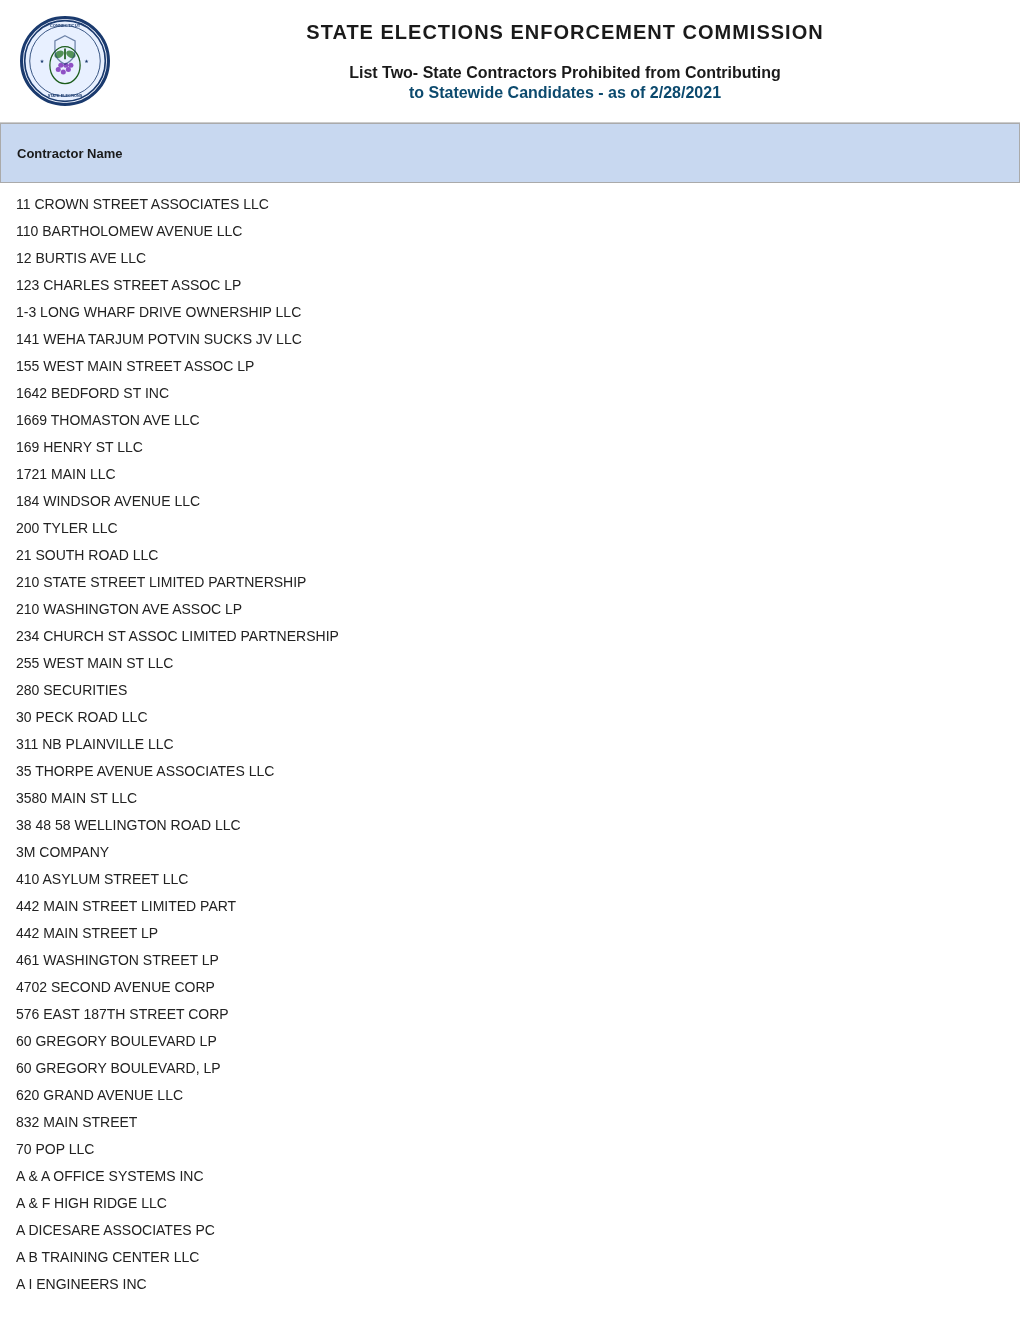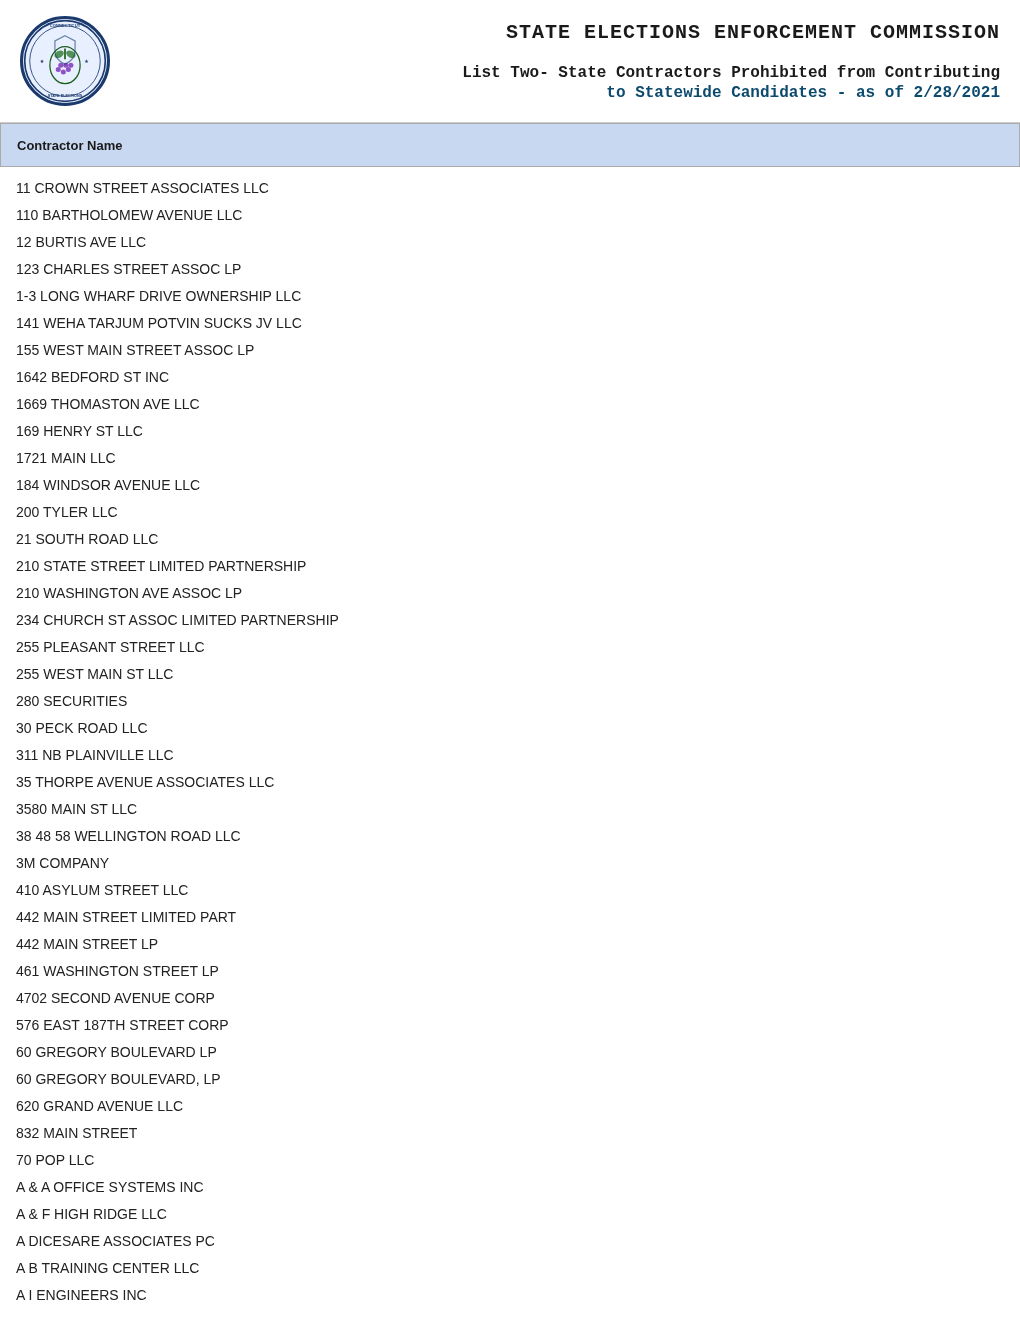--- a/index.html
+++ b/index.html
@@ -36,22 +36,21 @@
       border: 3px solid #1a3a6e;
       display: flex;
       align-items: center;
       justify-content: center;
       background: #f0f4ff;
       overflow: hidden;
     }
 
     .header-text {
       flex: 1;
-      text-align: right;
-      font-family: Liberation Mono, monospace;
+      text-align: center;
     }
 
     .header-text h1 {
       font-size: 20px;
       font-weight: bold;
       color: #1a1a1a;
       letter-spacing: 1px;
       text-transform: uppercase;
     }
 
@@ -65,21 +64,21 @@
     .header-text h3 {
       font-size: 16px;
       font-weight: bold;
       color: #0c4a6e;
       margin-top: 2px;
     }
 
     .table-header {
       background: #c8d8f0;
       border: 1px solid #aaa;
-      padding: 12px 16px;
+      padding: 20px 16px;
       margin: 0;
     }
 
     .table-header span {
       font-weight: bold;
       font-size: 13px;
       color: #1a1a1a;
     }
 
     .contractor-list {
@@ -156,21 +155,20 @@
     <div class="contractor-item">1642 BEDFORD ST INC</div>
     <div class="contractor-item">1669 THOMASTON AVE LLC</div>
     <div class="contractor-item">169 HENRY ST LLC</div>
     <div class="contractor-item">1721 MAIN LLC</div>
     <div class="contractor-item">184 WINDSOR AVENUE LLC</div>
     <div class="contractor-item">200 TYLER LLC</div>
     <div class="contractor-item">21 SOUTH ROAD LLC</div>
     <div class="contractor-item">210 STATE STREET LIMITED PARTNERSHIP</div>
     <div class="contractor-item">210 WASHINGTON AVE ASSOC LP</div>
     <div class="contractor-item">234 CHURCH ST ASSOC LIMITED PARTNERSHIP</div>
-    <div class="contractor-item">255 PLEASANT STREET LLC</div>
     <div class="contractor-item">255 WEST MAIN ST LLC</div>
     <div class="contractor-item">280 SECURITIES</div>
     <div class="contractor-item">30 PECK ROAD LLC</div>
     <div class="contractor-item">311 NB PLAINVILLE LLC</div>
     <div class="contractor-item">35 THORPE AVENUE ASSOCIATES LLC</div>
     <div class="contractor-item">3580 MAIN ST LLC</div>
     <div class="contractor-item">38 48 58 WELLINGTON ROAD LLC</div>
     <div class="contractor-item">3M COMPANY</div>
     <div class="contractor-item">410 ASYLUM STREET LLC</div>
     <div class="contractor-item">442 MAIN STREET LIMITED PART</div>

